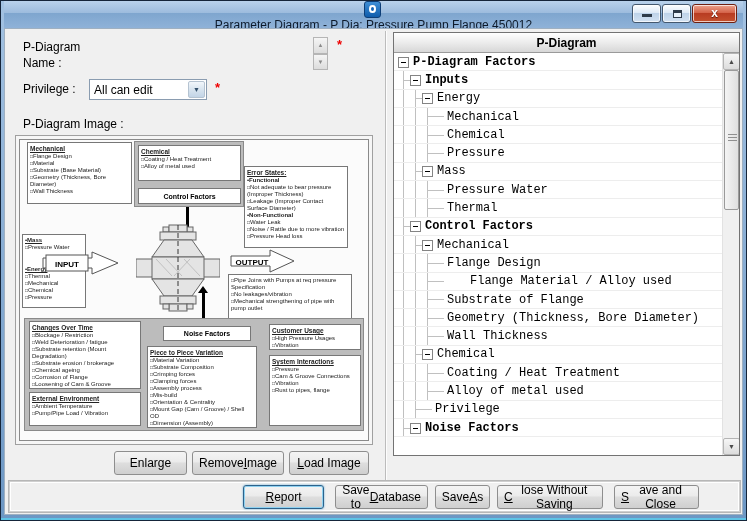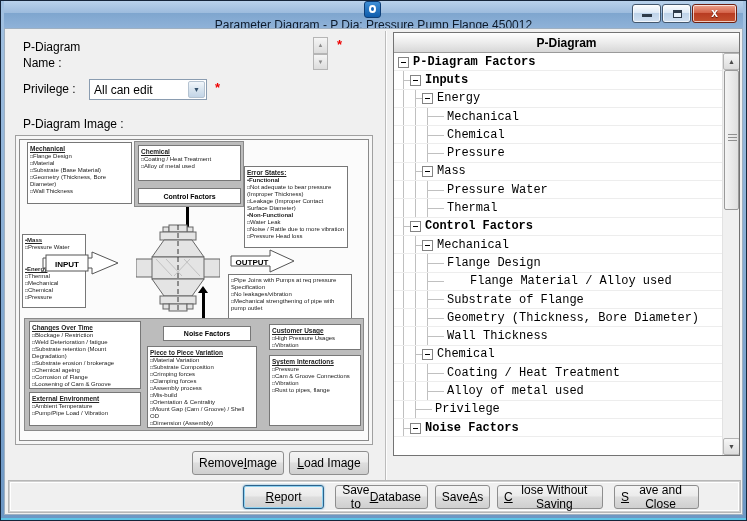--- a/index.html
+++ b/index.html
@@ -293,20 +293,21 @@
                 <li>Cam &amp; Groove Connections</li>
                 <li>Vibration</li>
                 <li>Rust to pipes, flange</li>
               </ul>
           </div>
         </div>
 
       </div>
     </div>
 
+    <button class="btn imgbtns" style="left:109px;width:73px;">Enlarge</button>
     <button class="btn imgbtns" style="left:187px;width:92px;">Remove <span style="text-decoration: underline;">I</span>mage</button>
     <button class="btn imgbtns" style="left:284px;width:80px;"><span style="text-decoration: underline;">L</span>oad Image</button>
 
     <div class="vsep"></div>
 
     <div class="treewrap">
       <div class="treehead">P-Diagram</div>
       <div class="treebody">
         <div id="treeRows">
             <div class="trow bold">

